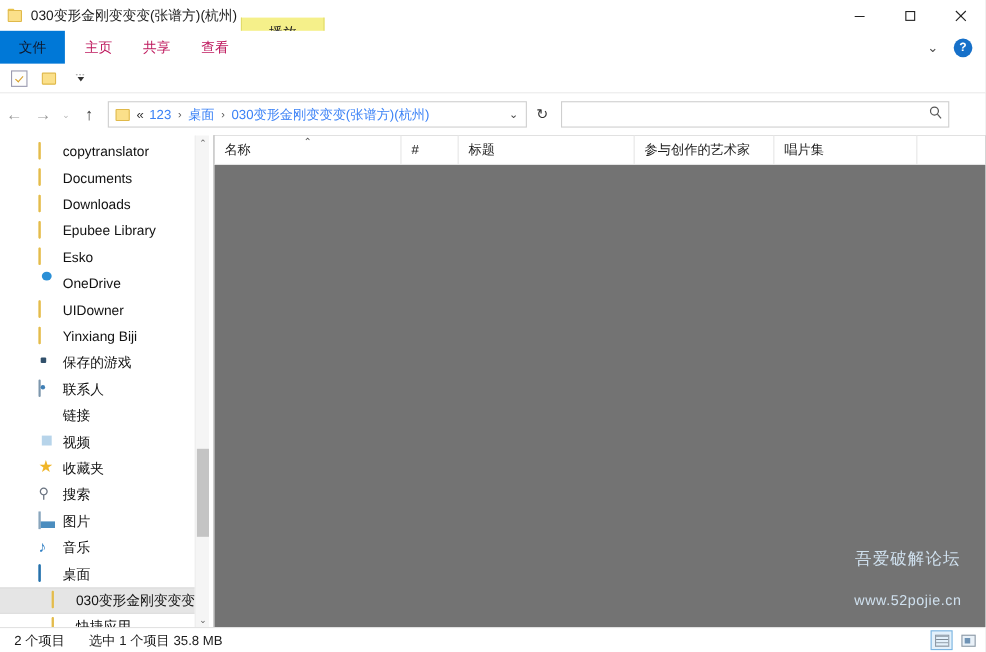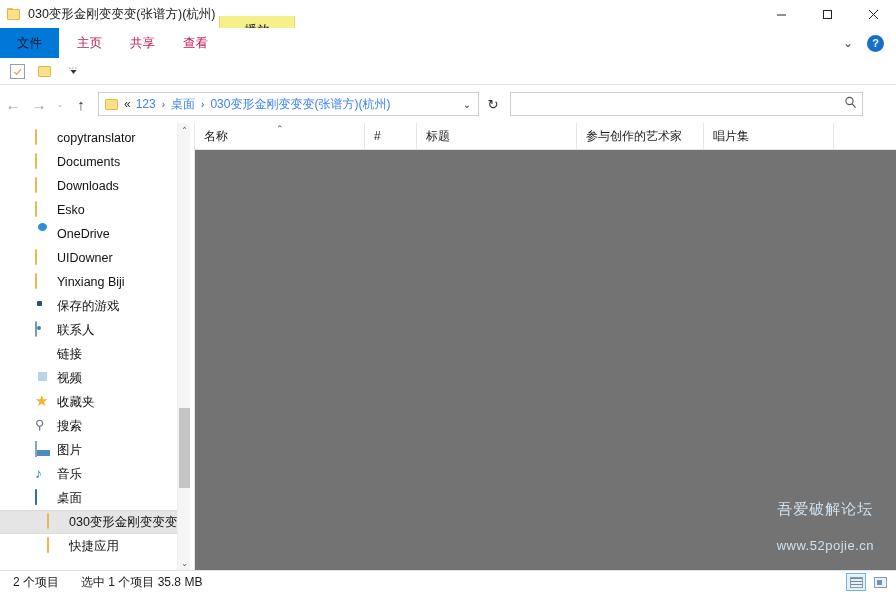--- a/index.html
+++ b/index.html
@@ -722,20 +722,24 @@
       <div class="nav-item">
         <span class="nav-ico"><span class="ico-folder"></span></span>
         <span>Documents</span>
       </div>
       <div class="nav-item">
         <span class="nav-ico"><span class="ico-folder"></span></span>
         <span>Downloads</span>
       </div>
       <div class="nav-item">
         <span class="nav-ico"><span class="ico-folder"></span></span>
+        <span>Epubee Library</span>
+      </div>
+      <div class="nav-item">
+        <span class="nav-ico"><span class="ico-folder"></span></span>
         <span>Esko</span>
       </div>
       <div class="nav-item">
         <span class="nav-ico"><span class="ico-cloud"></span></span>
         <span>OneDrive</span>
       </div>
       <div class="nav-item">
         <span class="nav-ico"><span class="ico-folder"></span></span>
         <span>UIDowner</span>
       </div>

